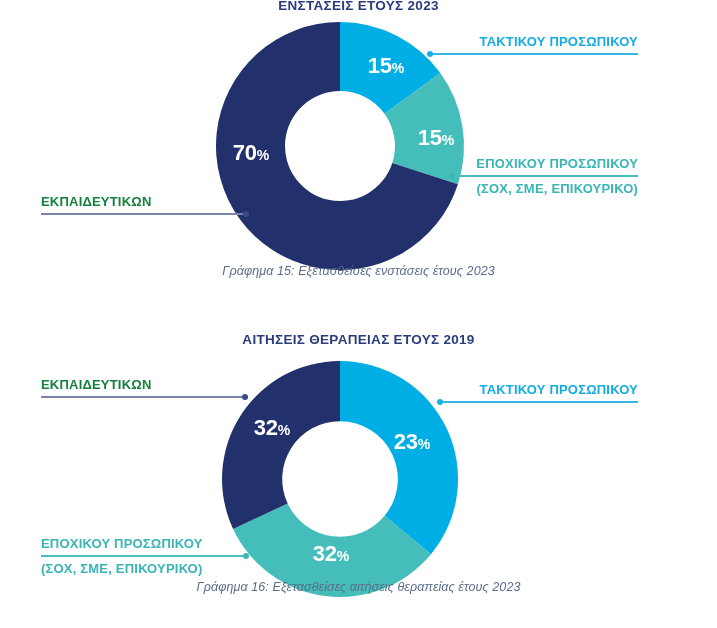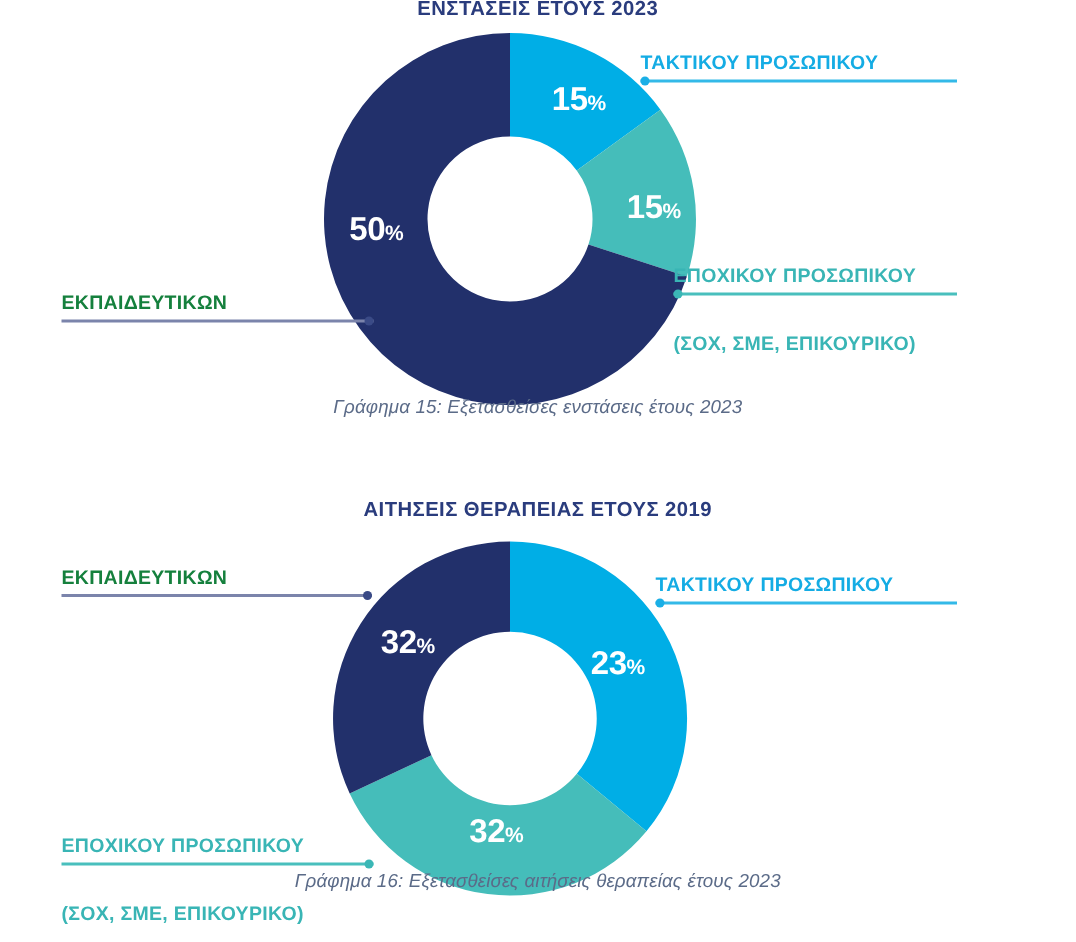--- a/index.html
+++ b/index.html
@@ -63,21 +63,21 @@
   .callout {
     position: absolute;
     white-space: nowrap;
   }
   .callout .ctext {
     font-size: 13px;
     font-weight: bold;
     letter-spacing: 0.2px;
     line-height: 1.42;
   }
-  .callout.right .ctext { text-align: left; }
+  .callout.right .ctext { text-align: right; }
   .callout.left  .ctext { text-align: left; }
 
   .connector {
     position: relative;
     height: 7px;
   }
   .connector .line {
     position: absolute;
     top: 2px;
     height: 2px;
@@ -89,21 +89,21 @@
     top: 0px;
     width: 6px;
     height: 6px;
     border-radius: 50%;
   }
 
   .c-blue  .ctext { color: #14ace4; }
   .c-blue  .line  { background: #33b9e8; }
   .c-blue  .dot   { background: #1aafe6; }
 
-  .c-teal  .ctext { color: #39b5b5; margin-top: 20px; }
+  .c-teal  .ctext { color: #39b5b5; }
   .c-teal  .line  { background: #49bfbd; }
   .c-teal  .dot   { background: #3bb7b6; }
 
   .c-navy  .ctext { color: #15803d; }
   .c-navy  .line  { background: #7b84ab; }
   .c-navy  .dot   { background: #3a4a86; }
 
   .caption {
     position: absolute;
     width: 717px;
@@ -137,21 +137,21 @@
 
   <div class="slice-label" style="left:386px; top:66px;">
     <span class="num">15</span><span class="pct">%</span>
   </div>
 
   <div class="slice-label" style="left:436px; top:138px;">
     <span class="num">15</span><span class="pct">%</span>
   </div>
 
   <div class="slice-label" style="left:251px; top:153px;">
-    <span class="num">50</span><span class="pct">%</span>
+    <span class="num">70</span><span class="pct">%</span>
   </div>
 
   <div class="callout right c-blue" style="left:427px; top:33px; width:211px;">
     <div class="ctext">ΤΑΚΤΙΚΟΥ ΠΡΟΣΩΠΙΚΟΥ</div>
     <div class="connector">
       <div class="line"></div>
       <div class="dot" style="left:0px;"></div>
     </div>
   </div>
 

